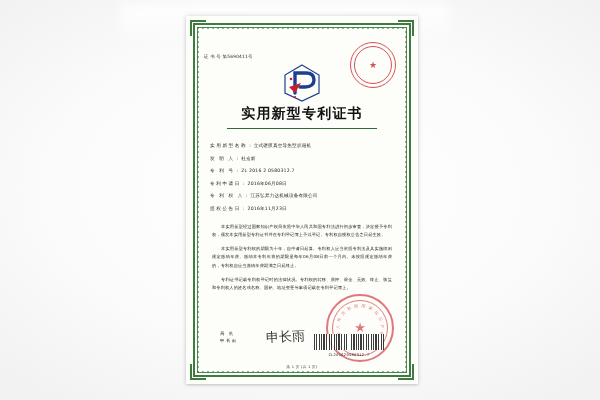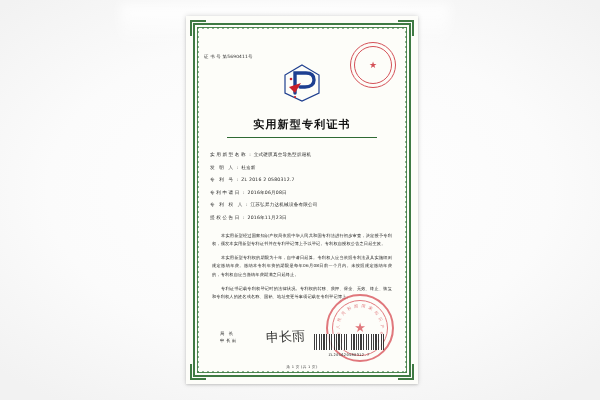--- a/index.html
+++ b/index.html
@@ -145,24 +145,24 @@
     margin: 4px auto 0;
     width: 46px;
     height: 40px;
     position: relative;
   }
 
   .title {
     text-align: center;
     font-family: "DejaVu Serif", "Liberation Serif", serif;
     font-weight: bold;
-    font-size: 11px;
+    font-size: 14px;
     letter-spacing: 1.2px;
     color: #111;
-    margin-top: 14px;
+    margin-top: 2px;
   }
   .title-rule {
     width: 150px;
     height: 1px;
     background: #2f6a34;
     margin: 5px auto 0;
   }
 
   .fields {
     margin-top: 14px;

